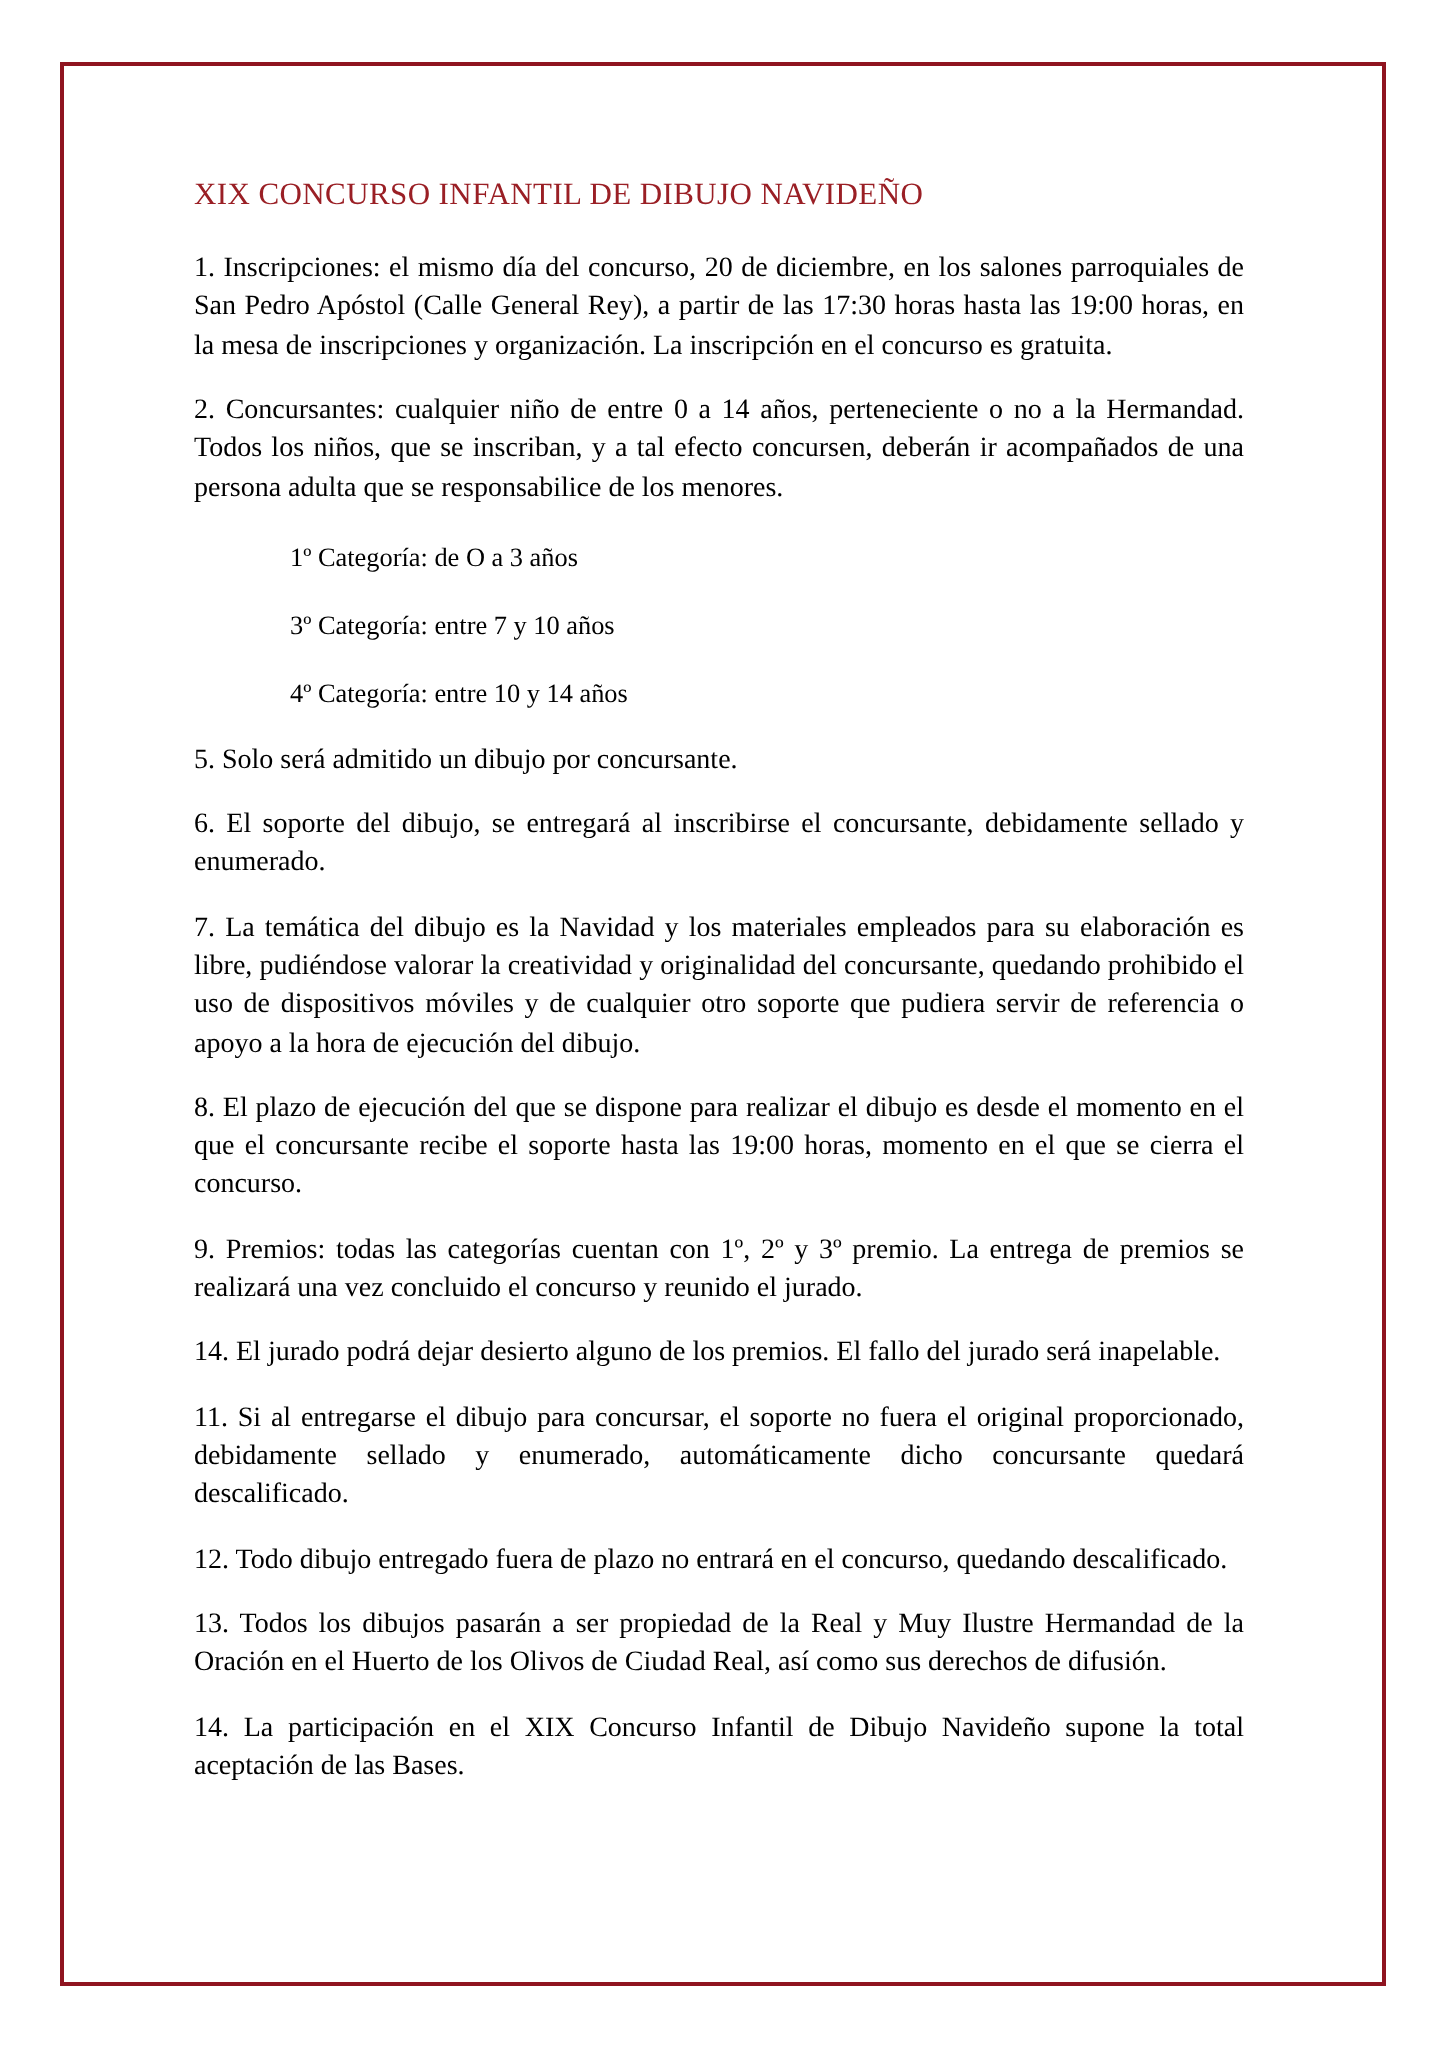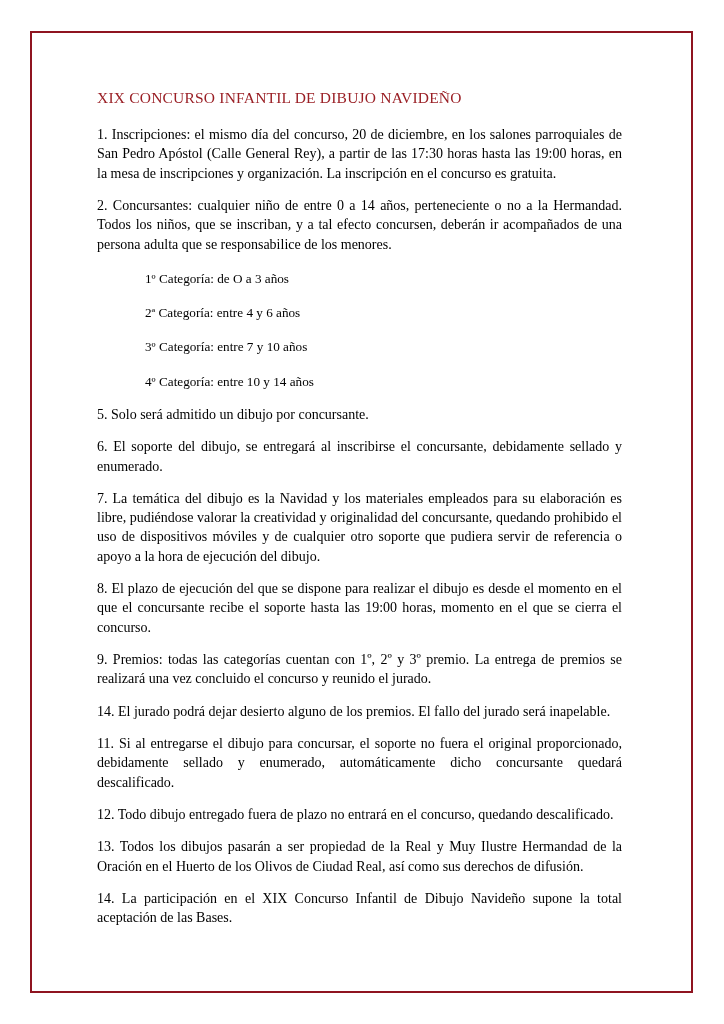--- a/index.html
+++ b/index.html
@@ -77,21 +77,20 @@
 
   <div class="content">
 
     <h1 class="doc-title">XIX CONCURSO INFANTIL DE DIBUJO NAVIDEÑO</h1>
 
     <p class="clause">1. Inscripciones: el mismo día del concurso, 20 de diciembre, en los salones parroquiales de San Pedro Apóstol (Calle General Rey), a partir de las 17:30 horas hasta las 19:00 horas, en la mesa de inscripciones y organización. La inscripción en el concurso es gratuita.</p>
     <p class="clause">2. Concursantes: cualquier niño de entre 0 a 14 años, perteneciente o no a la Hermandad. Todos los niños, que se inscriban, y a tal efecto concursen, deberán ir acompañados de una persona adulta que se responsabilice de los menores.</p>
 
     <ul class="categories">
       <li>1º Categoría: de O a 3 años</li>
-      <li>2ª Categoría: entre 4 y 6 años</li>
       <li>3º Categoría: entre 7 y 10 años</li>
       <li>4º Categoría: entre 10 y 14 años</li>
     </ul>
 
     <p class="clause">5. Solo será admitido un dibujo por concursante.</p>
     <p class="clause">6. El soporte del dibujo, se entregará al inscribirse el concursante, debidamente sellado y enumerado.</p>
     <p class="clause">7. La temática del dibujo es la Navidad y los materiales empleados para su elaboración es libre, pudiéndose valorar la creatividad y originalidad del concursante, quedando prohibido el uso de dispositivos móviles y de cualquier otro soporte que pudiera servir de referencia o apoyo a la hora de ejecución del dibujo.</p>
     <p class="clause">8. El plazo de ejecución del que se dispone para realizar el dibujo es desde el momento en el que el concursante recibe el soporte hasta las 19:00 horas, momento en el que se cierra el concurso.</p>
     <p class="clause">9. Premios: todas las categorías cuentan con 1º, 2º y 3º premio. La entrega de premios se realizará una vez concluido el concurso y reunido el jurado.</p>
     <p class="clause">14.  El jurado podrá dejar desierto alguno de los premios. El fallo del jurado será inapelable.</p>

